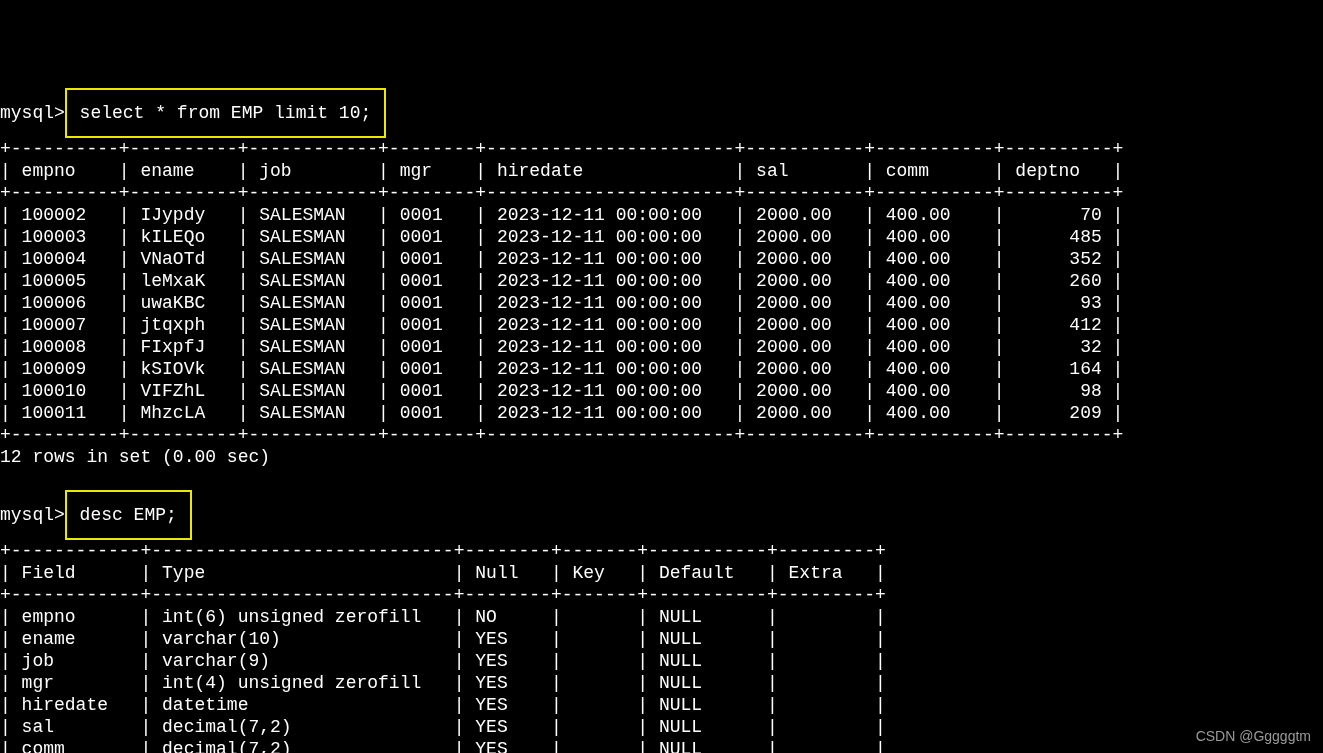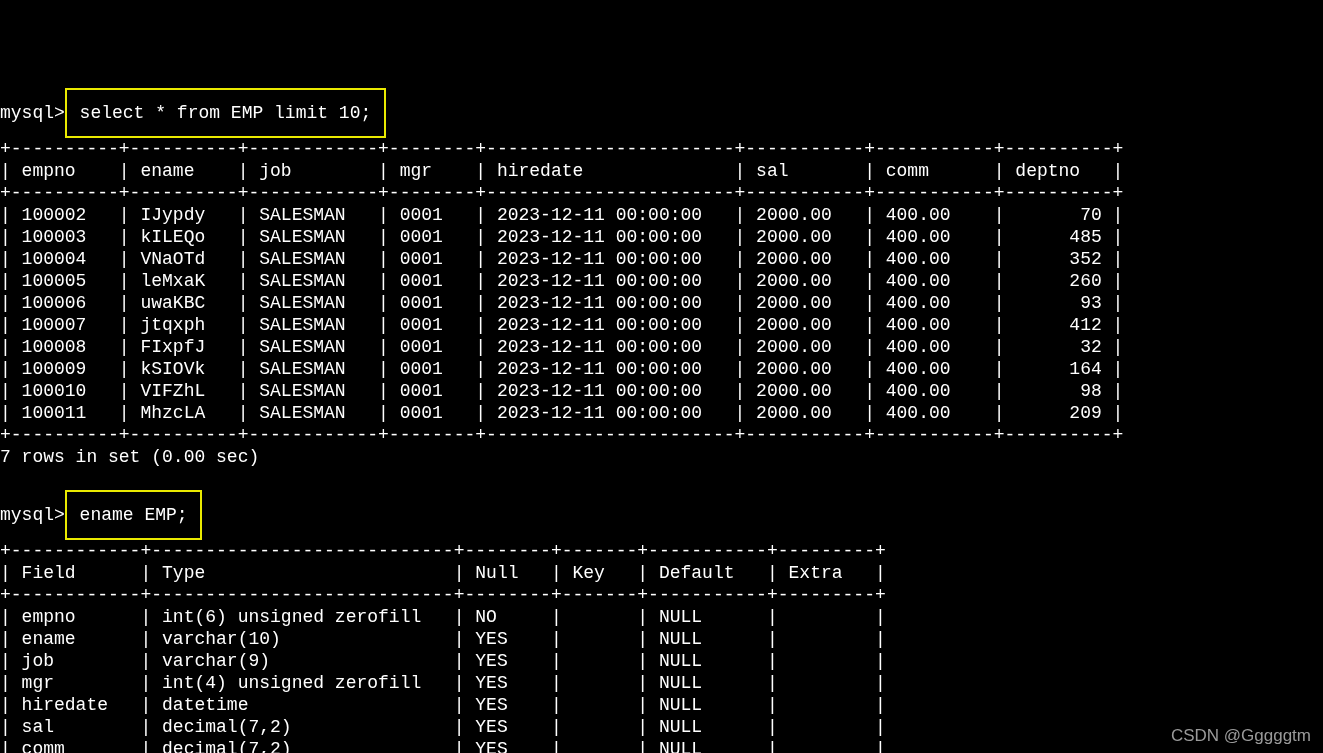--- a/index.html
+++ b/index.html
@@ -20,21 +20,21 @@
     border: 2px solid #eaea00;
     padding: 12px 2px;
     display: inline-block;
     box-sizing: border-box;
   }
   .watermark {
     position: fixed;
     right: 12px;
     bottom: 6px;
     color: #9a9a9a;
-    font-size: 17px;
+    font-size: 14px;
     font-family: sans-serif;
   }
 </style>
 </head>
 <body>
 
 
 
 <div class="term"><span>mysql&gt;</span><span class="hl"> select * from EMP limit 10; </span>
 <span id="tbl0">+----------+----------+------------+--------+-----------------------+-----------+-----------+----------+
@@ -44,23 +44,23 @@
 | 100003   | kILEQo   | SALESMAN   | 0001   | 2023-12-11 00:00:00   | 2000.00   | 400.00    |      485 |
 | 100004   | VNaOTd   | SALESMAN   | 0001   | 2023-12-11 00:00:00   | 2000.00   | 400.00    |      352 |
 | 100005   | leMxaK   | SALESMAN   | 0001   | 2023-12-11 00:00:00   | 2000.00   | 400.00    |      260 |
 | 100006   | uwaKBC   | SALESMAN   | 0001   | 2023-12-11 00:00:00   | 2000.00   | 400.00    |       93 |
 | 100007   | jtqxph   | SALESMAN   | 0001   | 2023-12-11 00:00:00   | 2000.00   | 400.00    |      412 |
 | 100008   | FIxpfJ   | SALESMAN   | 0001   | 2023-12-11 00:00:00   | 2000.00   | 400.00    |       32 |
 | 100009   | kSIOVk   | SALESMAN   | 0001   | 2023-12-11 00:00:00   | 2000.00   | 400.00    |      164 |
 | 100010   | VIFZhL   | SALESMAN   | 0001   | 2023-12-11 00:00:00   | 2000.00   | 400.00    |       98 |
 | 100011   | MhzcLA   | SALESMAN   | 0001   | 2023-12-11 00:00:00   | 2000.00   | 400.00    |      209 |
 +----------+----------+------------+--------+-----------------------+-----------+-----------+----------+</span>
-<span>7 rows in set (0.00 sec)</span>
+<span>12 rows in set (0.00 sec)</span>
 
-<span>mysql&gt;</span><span class="hl"> ename EMP; </span>
+<span>mysql&gt;</span><span class="hl"> desc EMP; </span>
 <span id="tbl1">+------------+----------------------------+--------+-------+-----------+---------+
 | Field      | Type                       | Null   | Key   | Default   | Extra   |
 +------------+----------------------------+--------+-------+-----------+---------+
 | empno      | int(6) unsigned zerofill   | NO     |       | NULL      |         |
 | ename      | varchar(10)                | YES    |       | NULL      |         |
 | job        | varchar(9)                 | YES    |       | NULL      |         |
 | mgr        | int(4) unsigned zerofill   | YES    |       | NULL      |         |
 | hiredate   | datetime                   | YES    |       | NULL      |         |
 | sal        | decimal(7,2)               | YES    |       | NULL      |         |
 | comm       | decimal(7,2)               | YES    |       | NULL      |         |

